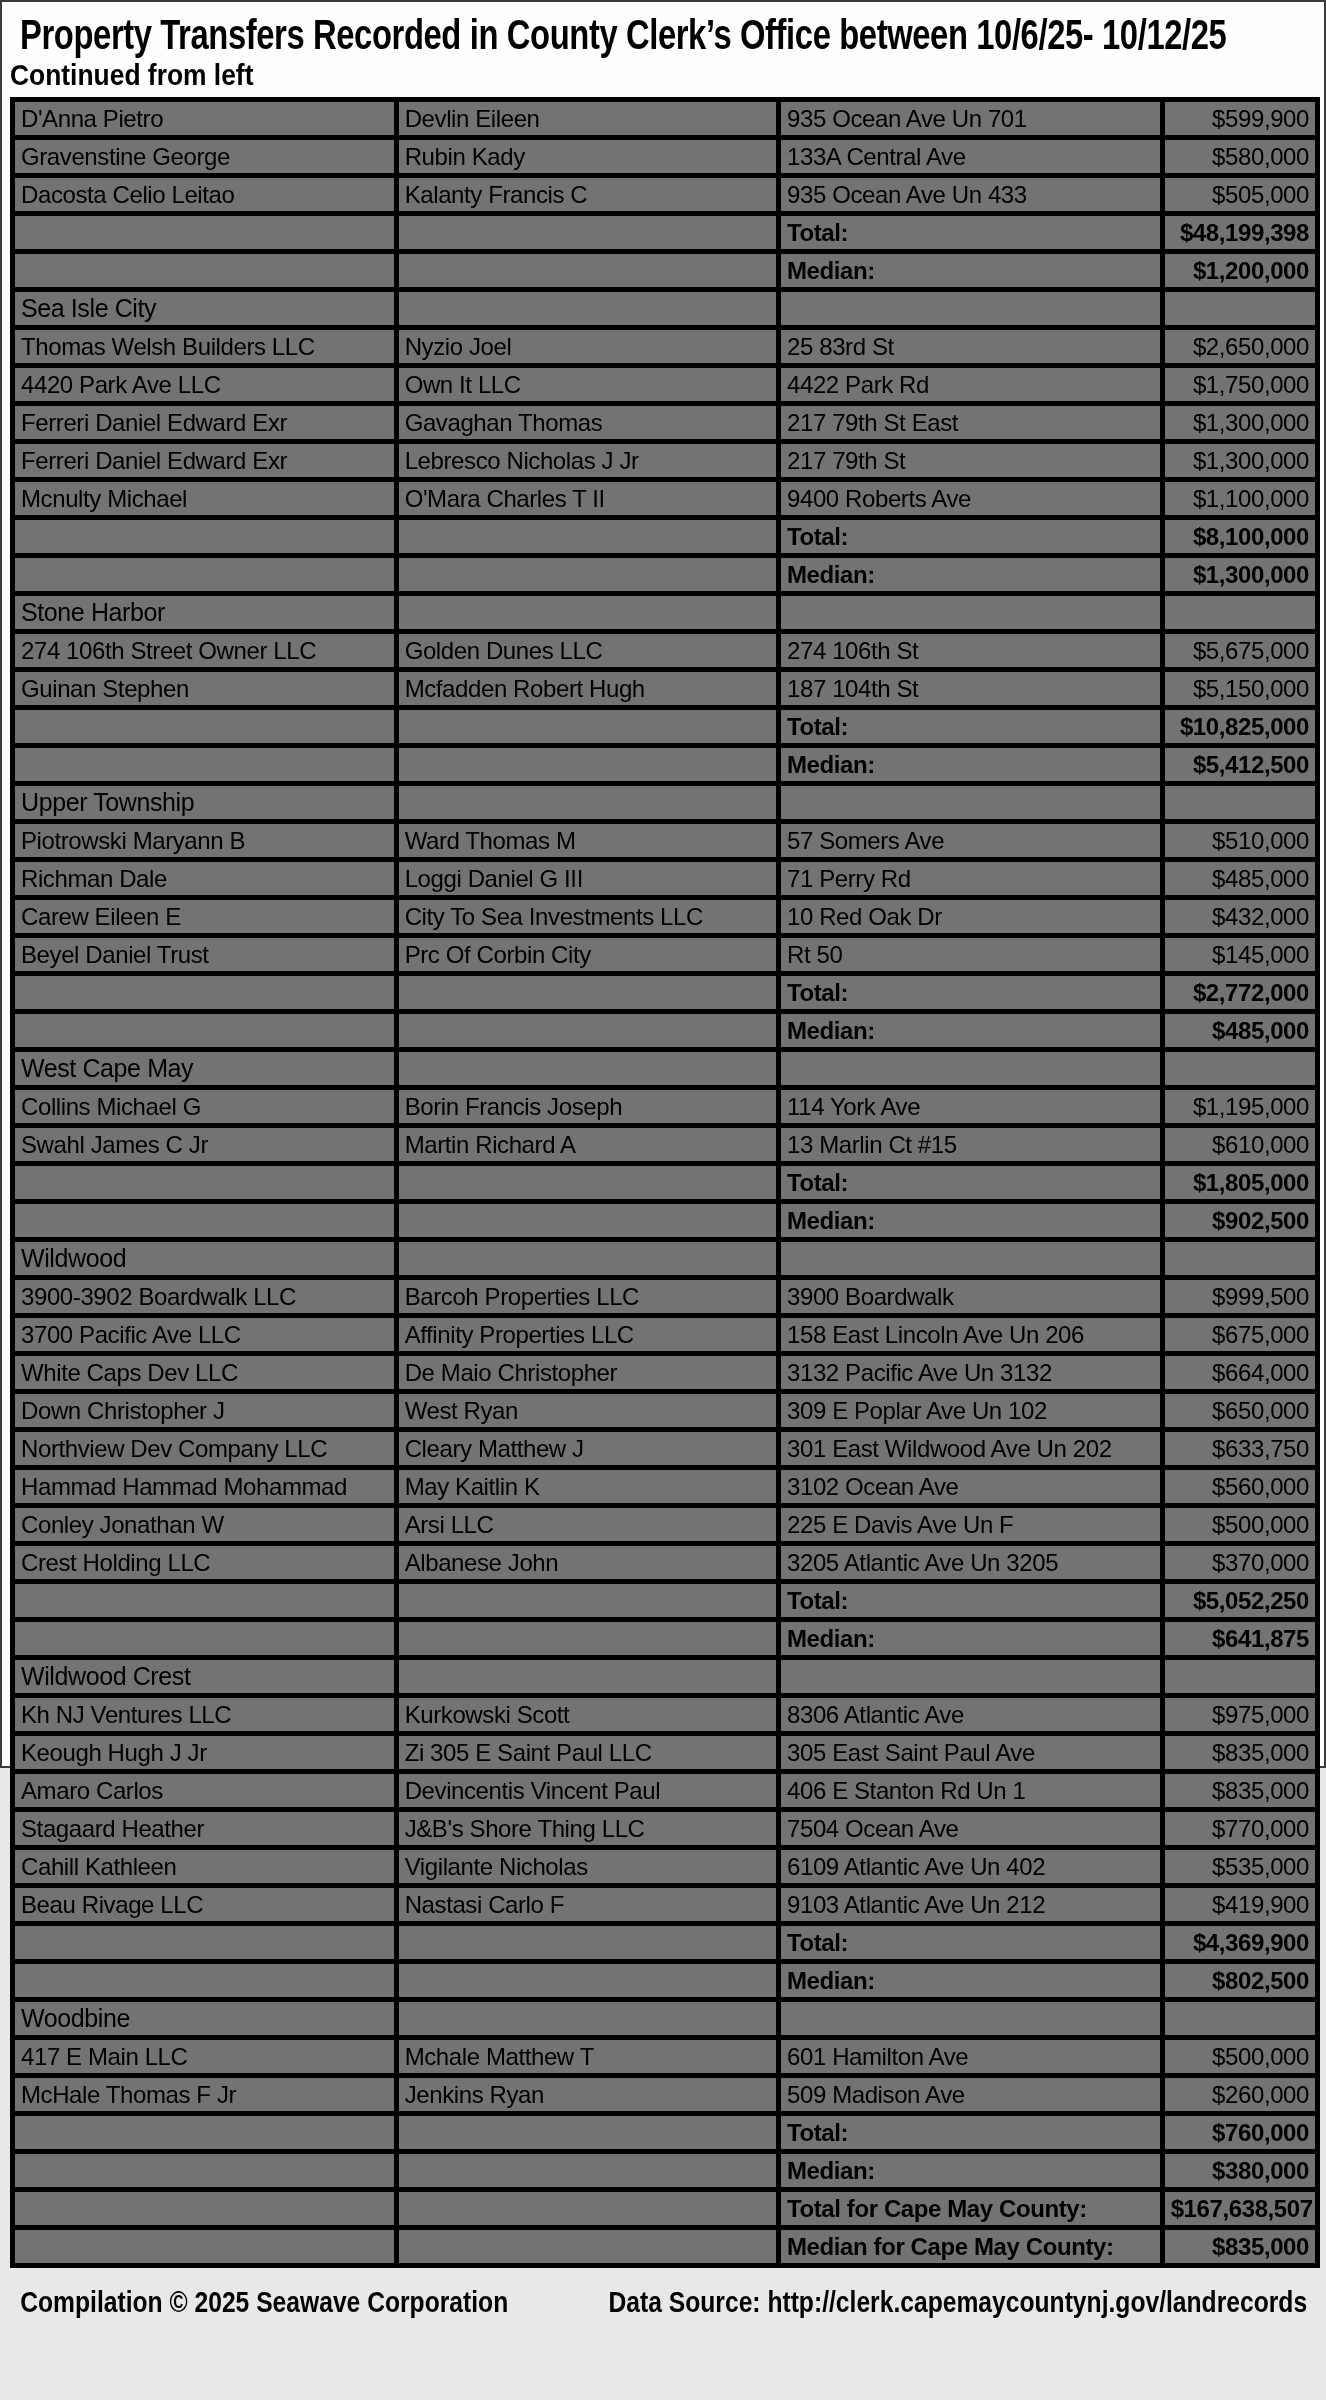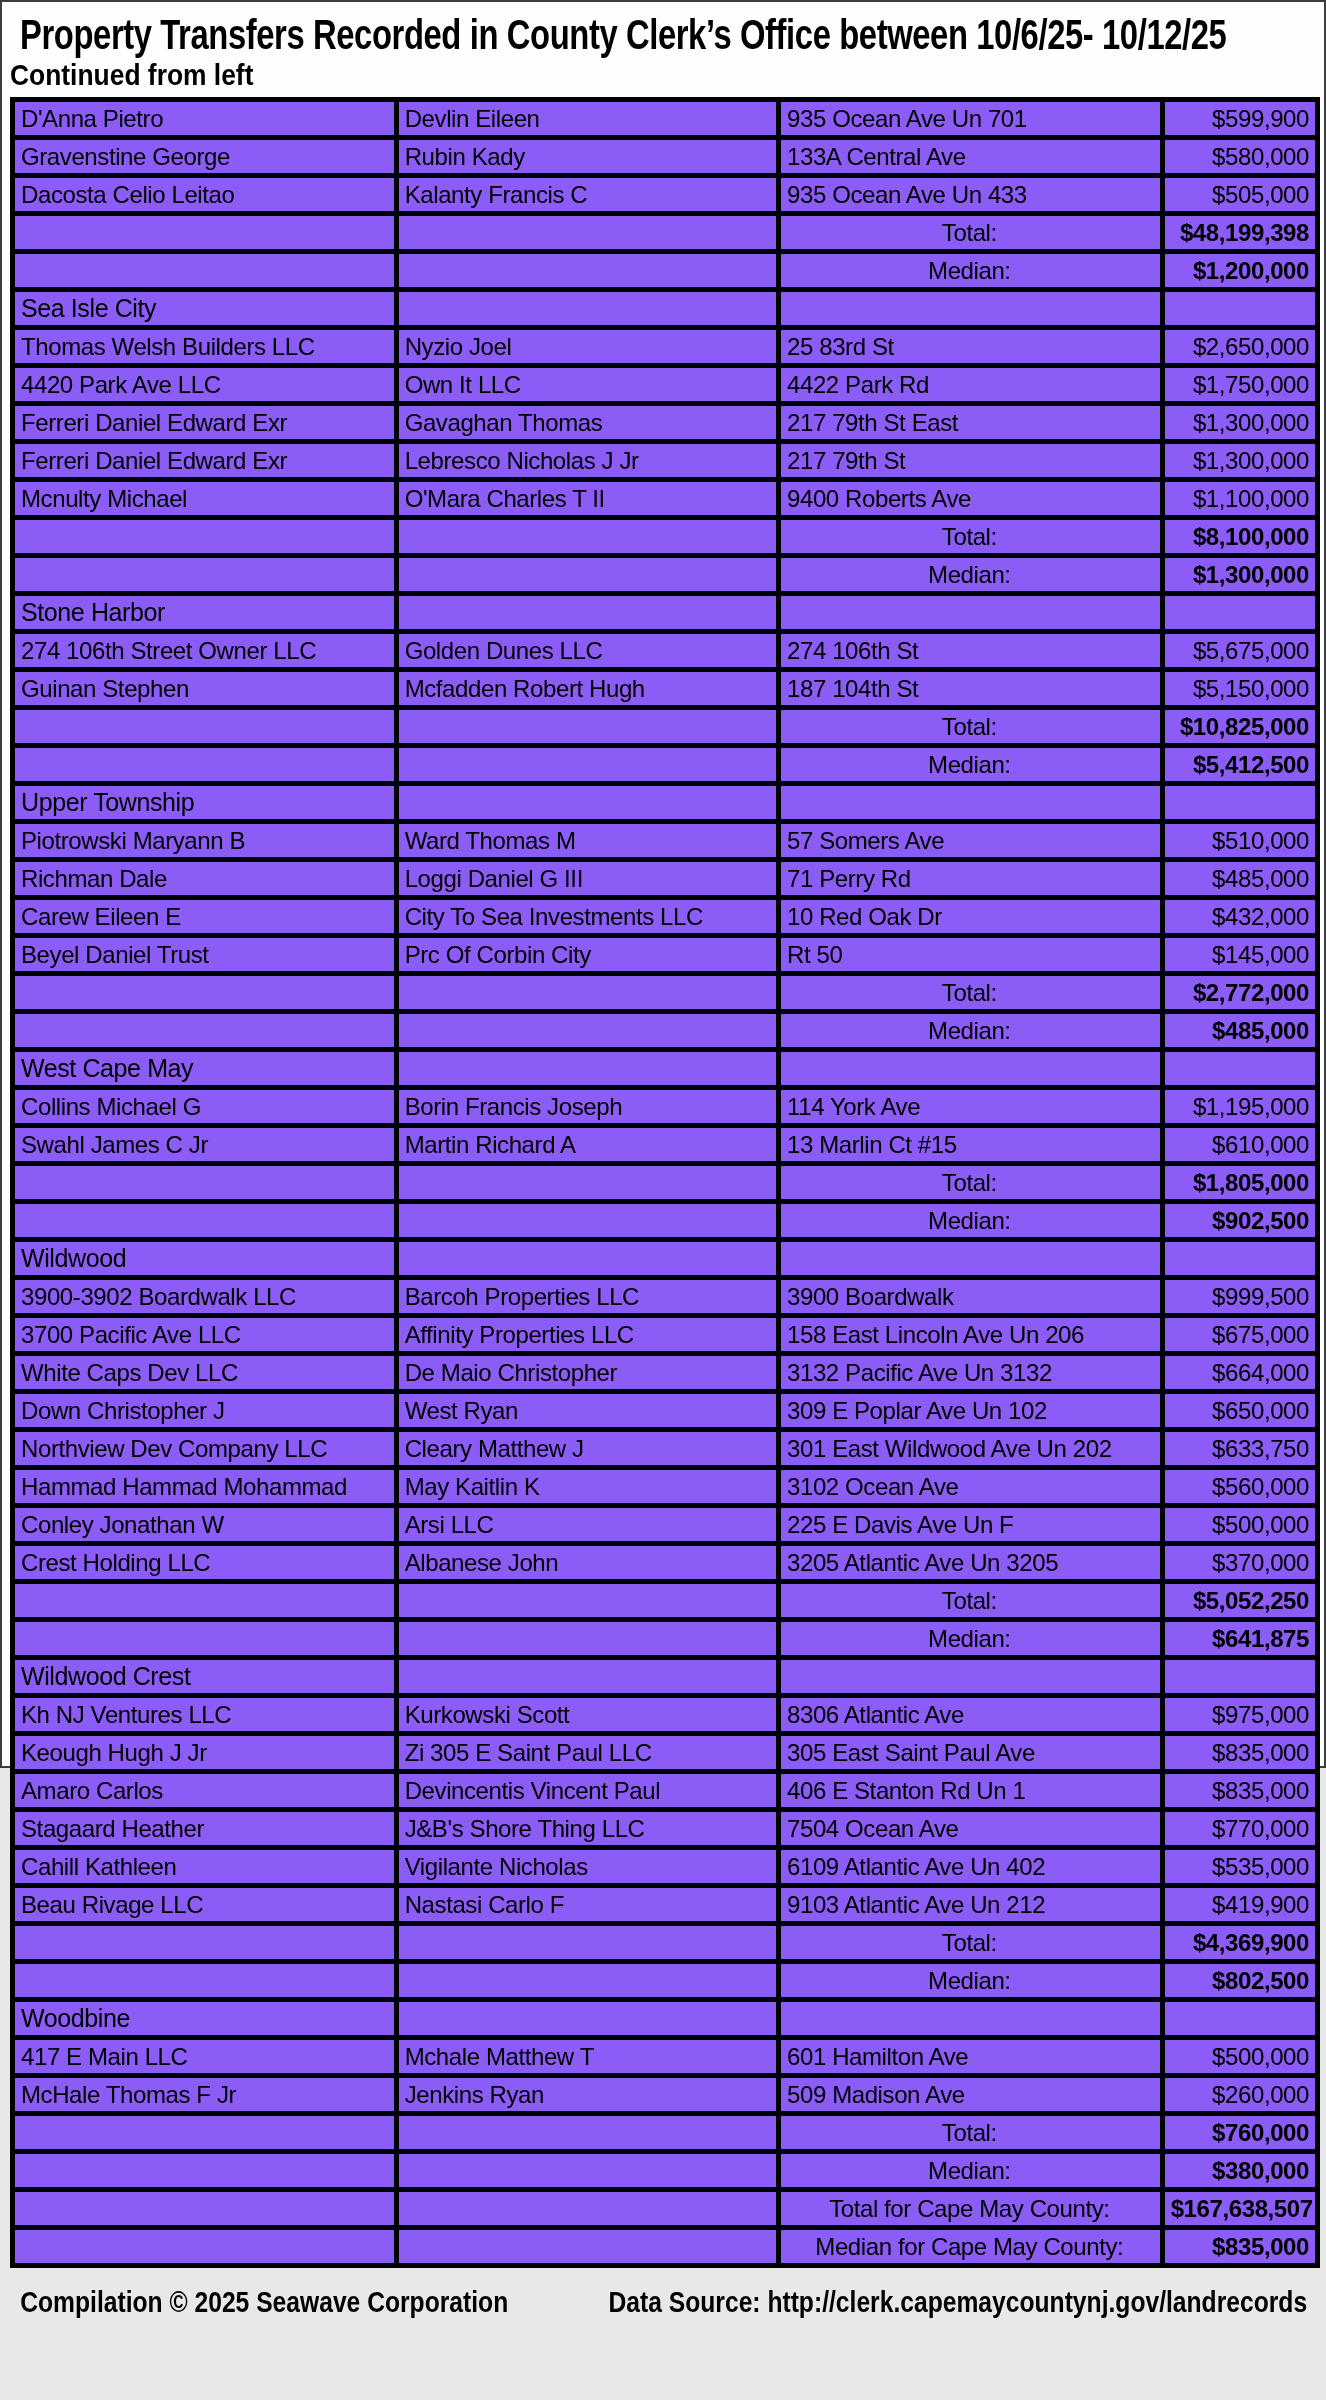--- a/index.html
+++ b/index.html
@@ -1,23 +1,23 @@
 <!DOCTYPE html>
 <html><head>
 <meta charset="utf-8">
 <style>
   html,body{margin:0;padding:0;background:#e8e8e8;}
   body{width:1326px;height:2400px;overflow:hidden;font-family:"Liberation Sans","DejaVu Sans",sans-serif;color:#000;}
   .page{box-sizing:border-box;width:1326px;height:1768px;background:#fefefe;border:2px solid #3c3c3c;padding:6px 8px 0 8px;position:relative;}
   .title{font-size:42px;font-weight:bold;white-space:nowrap;letter-spacing:-0.5px;margin:4px 0 0 10px;transform:scaleX(0.78);transform-origin:left center;line-height:46px;}
   .subtitle{font-size:30px;font-weight:bold;white-space:nowrap;margin:0 0 5px 0;transform:scaleX(0.88);transform-origin:left center;line-height:34px;}
-  table.transfers{border-collapse:collapse;table-layout:fixed;width:1310px;background:#8b5cf6;}
+  table.transfers{border-collapse:collapse;table-layout:fixed;width:1310px;background:#737373;}
   table.transfers td{border:5px solid #000;height:33px;line-height:33px;padding:0 6px;font-size:24px;letter-spacing:-0.4px;white-space:nowrap;overflow:hidden;vertical-align:middle;}
   td.price{text-align:right;padding-right:8px;}
-  tr.summary-row td.label{font-weight:normal;text-align:center;padding-right:8px;}
+  tr.summary-row td.label{font-weight:bold;text-align:left;padding-right:8px;}
   tr.summary-row td.price{font-weight:bold;}
   tr.section-row td.muni{font-weight:normal;font-size:25px;}
   .footer{margin-top:16px;font-weight:bold;font-size:29px;white-space:nowrap;width:1540px;display:flex;justify-content:space-between;box-sizing:border-box;padding:0 14px 0 12px;transform:scaleX(0.85);transform-origin:left center;line-height:36px;}
 </style>
 </head>
 <body>
 
 <div class="page">
   <div class="title">Property Transfers Recorded in County Clerk’s Office between 10/6/25- 10/12/25</div>
   <div class="subtitle">Continued from left</div>

